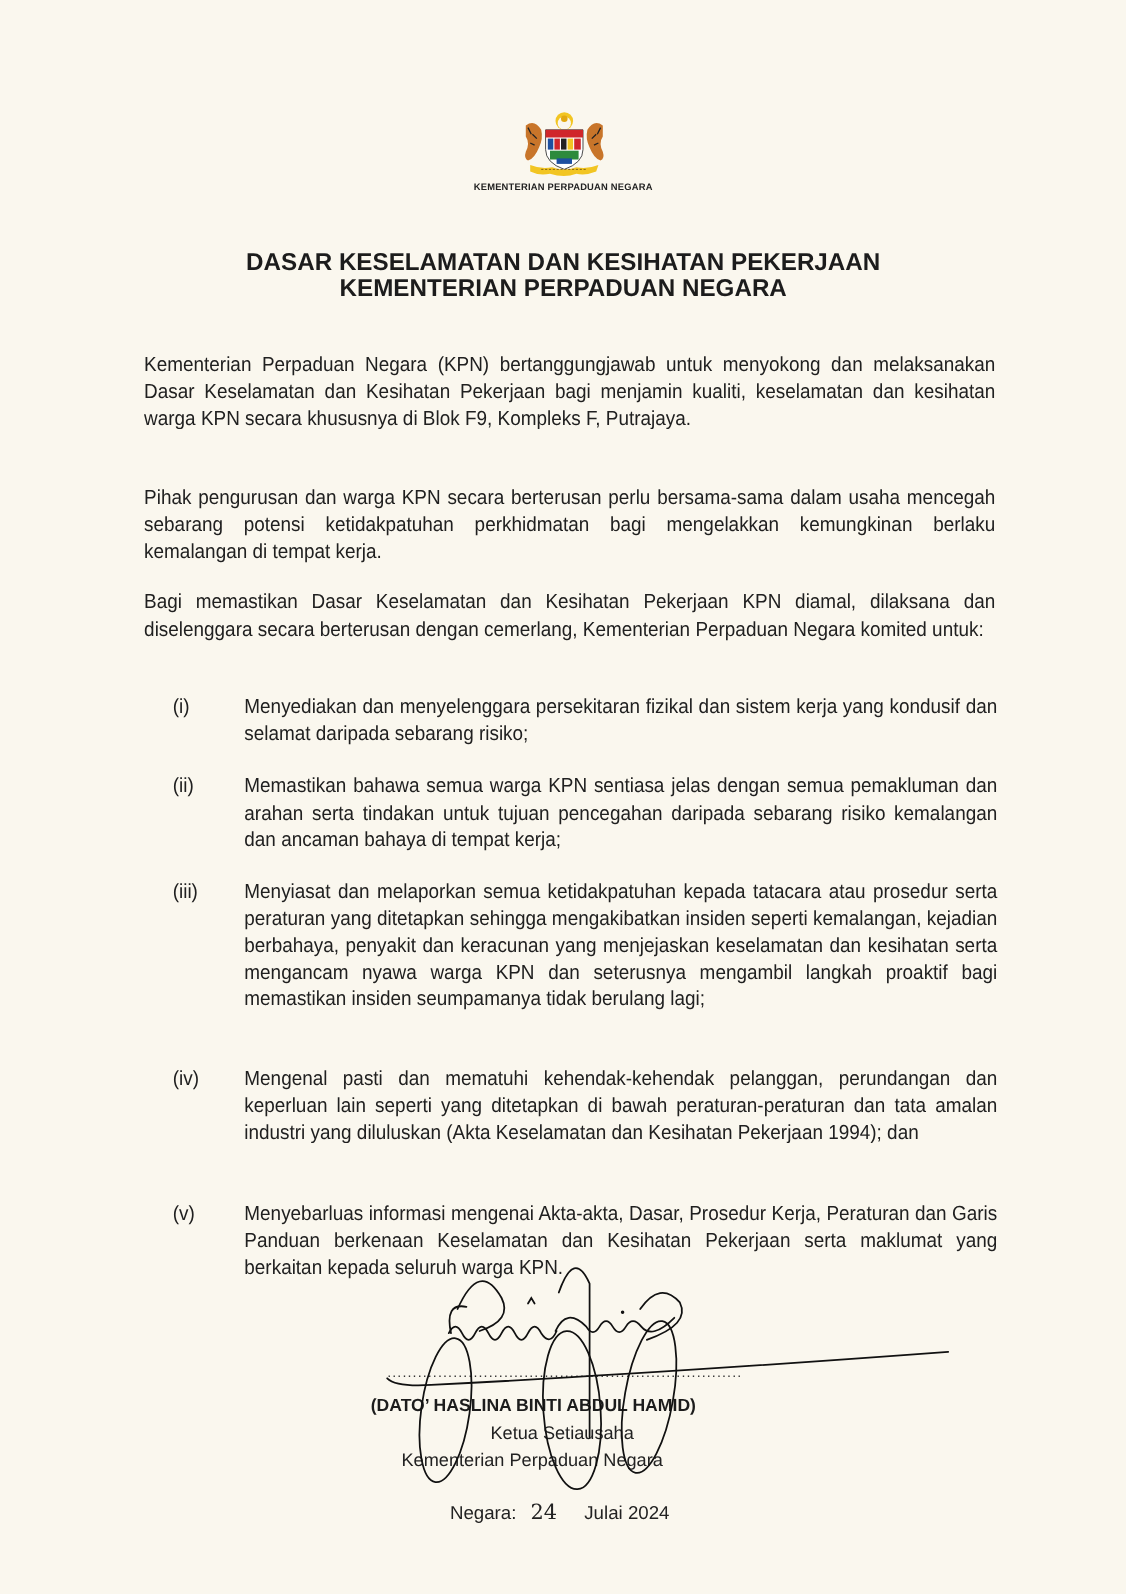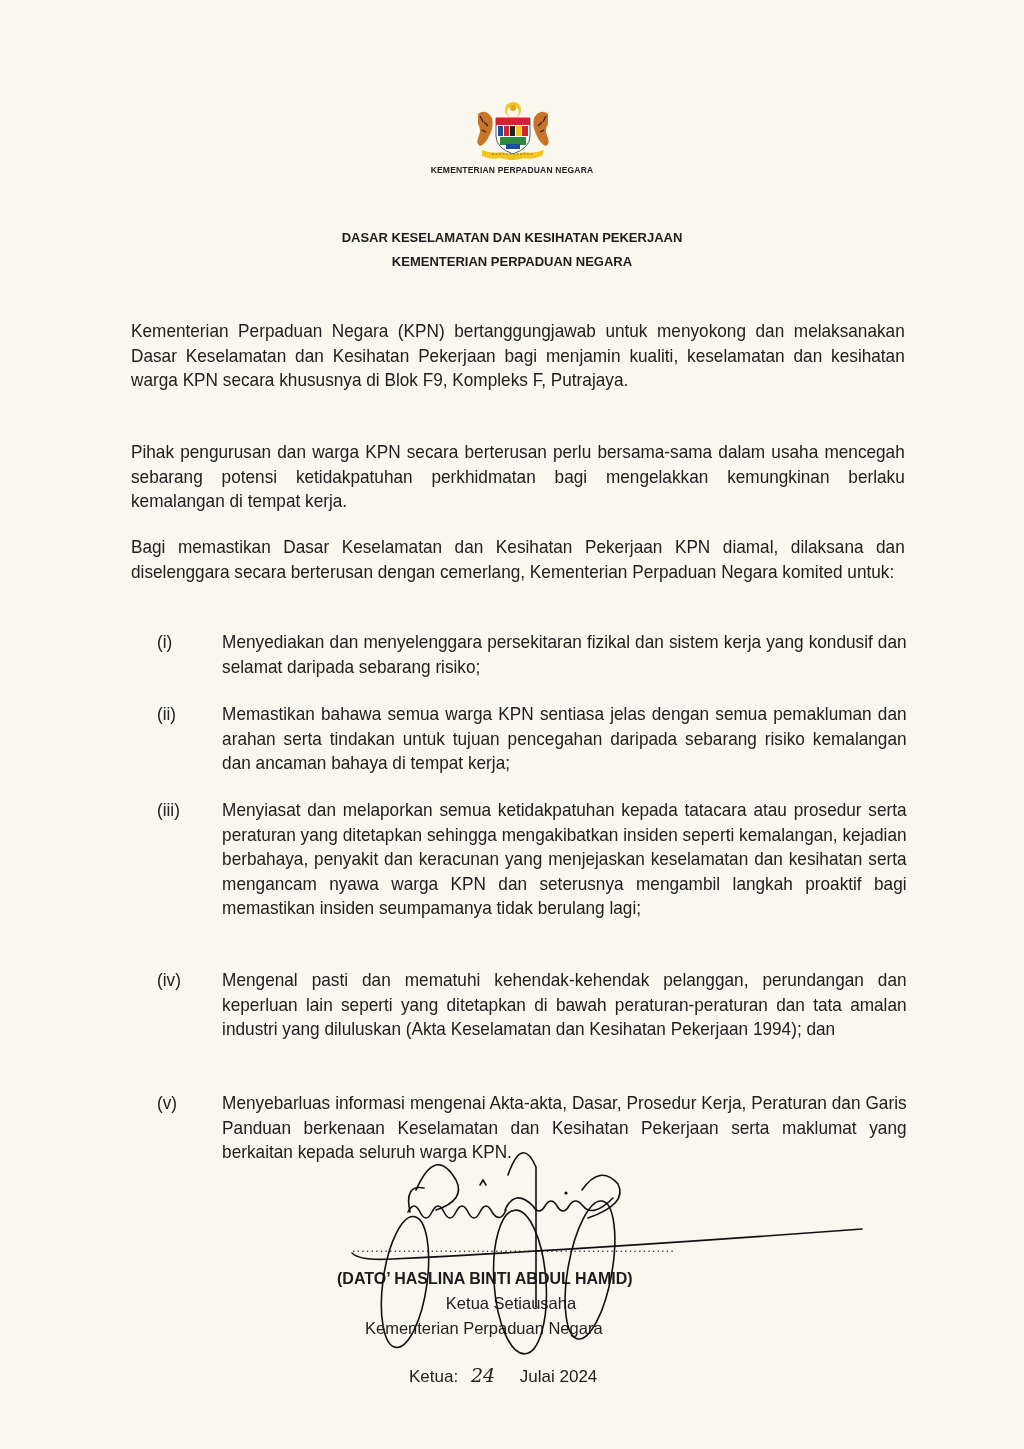--- a/index.html
+++ b/index.html
@@ -39,21 +39,21 @@
       font-weight: bold;
       letter-spacing: 0.2px;
       color: #222;
     }
     .title {
       position: absolute;
       left: 0;
       width: 1024px;
       top: 226px;
       text-align: center;
-      font-size: 13px;
+      font-size: 22px;
       font-weight: bold;
       line-height: 24px;
       color: #1c1c1c;
     }
     .body-text {
       position: absolute;
       left: 131px;
       width: 774px;
       font-size: 18.5px;
       line-height: 24.5px;
@@ -133,21 +133,20 @@
       left: 409px;
       top: 1364px;
       font-size: 17px;
       color: #222;
     }
     .date-line .label { }
     .date-line .day {
       display: inline-block;
       margin: 0 20px 0 8px;
       font-family: "DejaVu Serif", serif;
-      font-style: italic;
       font-size: 19px;
     }
     svg.signature {
       position: absolute;
       left: 0; top: 0;
     }
   </style>
 </head>
 <body>
 
@@ -233,17 +232,17 @@
       <path d="M582 1190 q18 -26 36 -6 q10 20 -30 34"></path>
 
       <path d="M408 1212 q6 -12 12 0 q6 12 12 0 q6 -12 12 0 q6 12 12 0 q6 -12 12 0 q6 12 12 0 q6 -12 12 0 q8 12 14 -2"></path>
       <path d="M410 1212 q-6 -28 14 -24 M505 1210 q10 -22 28 -4 q6 10 12 0 q6 -10 12 0 q6 10 12 0 q6 -10 14 0 q10 12 30 -8"></path>
       <path d="M480 1185 l3 -5 l3 5"></path>
       <circle cx="566" cy="1193" r="0.8" fill="#111"></circle>
     </g>
   </svg>
 
   <div class="date-line">
-    <span class="label">Ketua:</span>
+    <span class="label">Negara:</span>
     <span class="day">24</span>
     <span>Julai 2024</span>
   </div>
 </div>
 
 </body></html>

